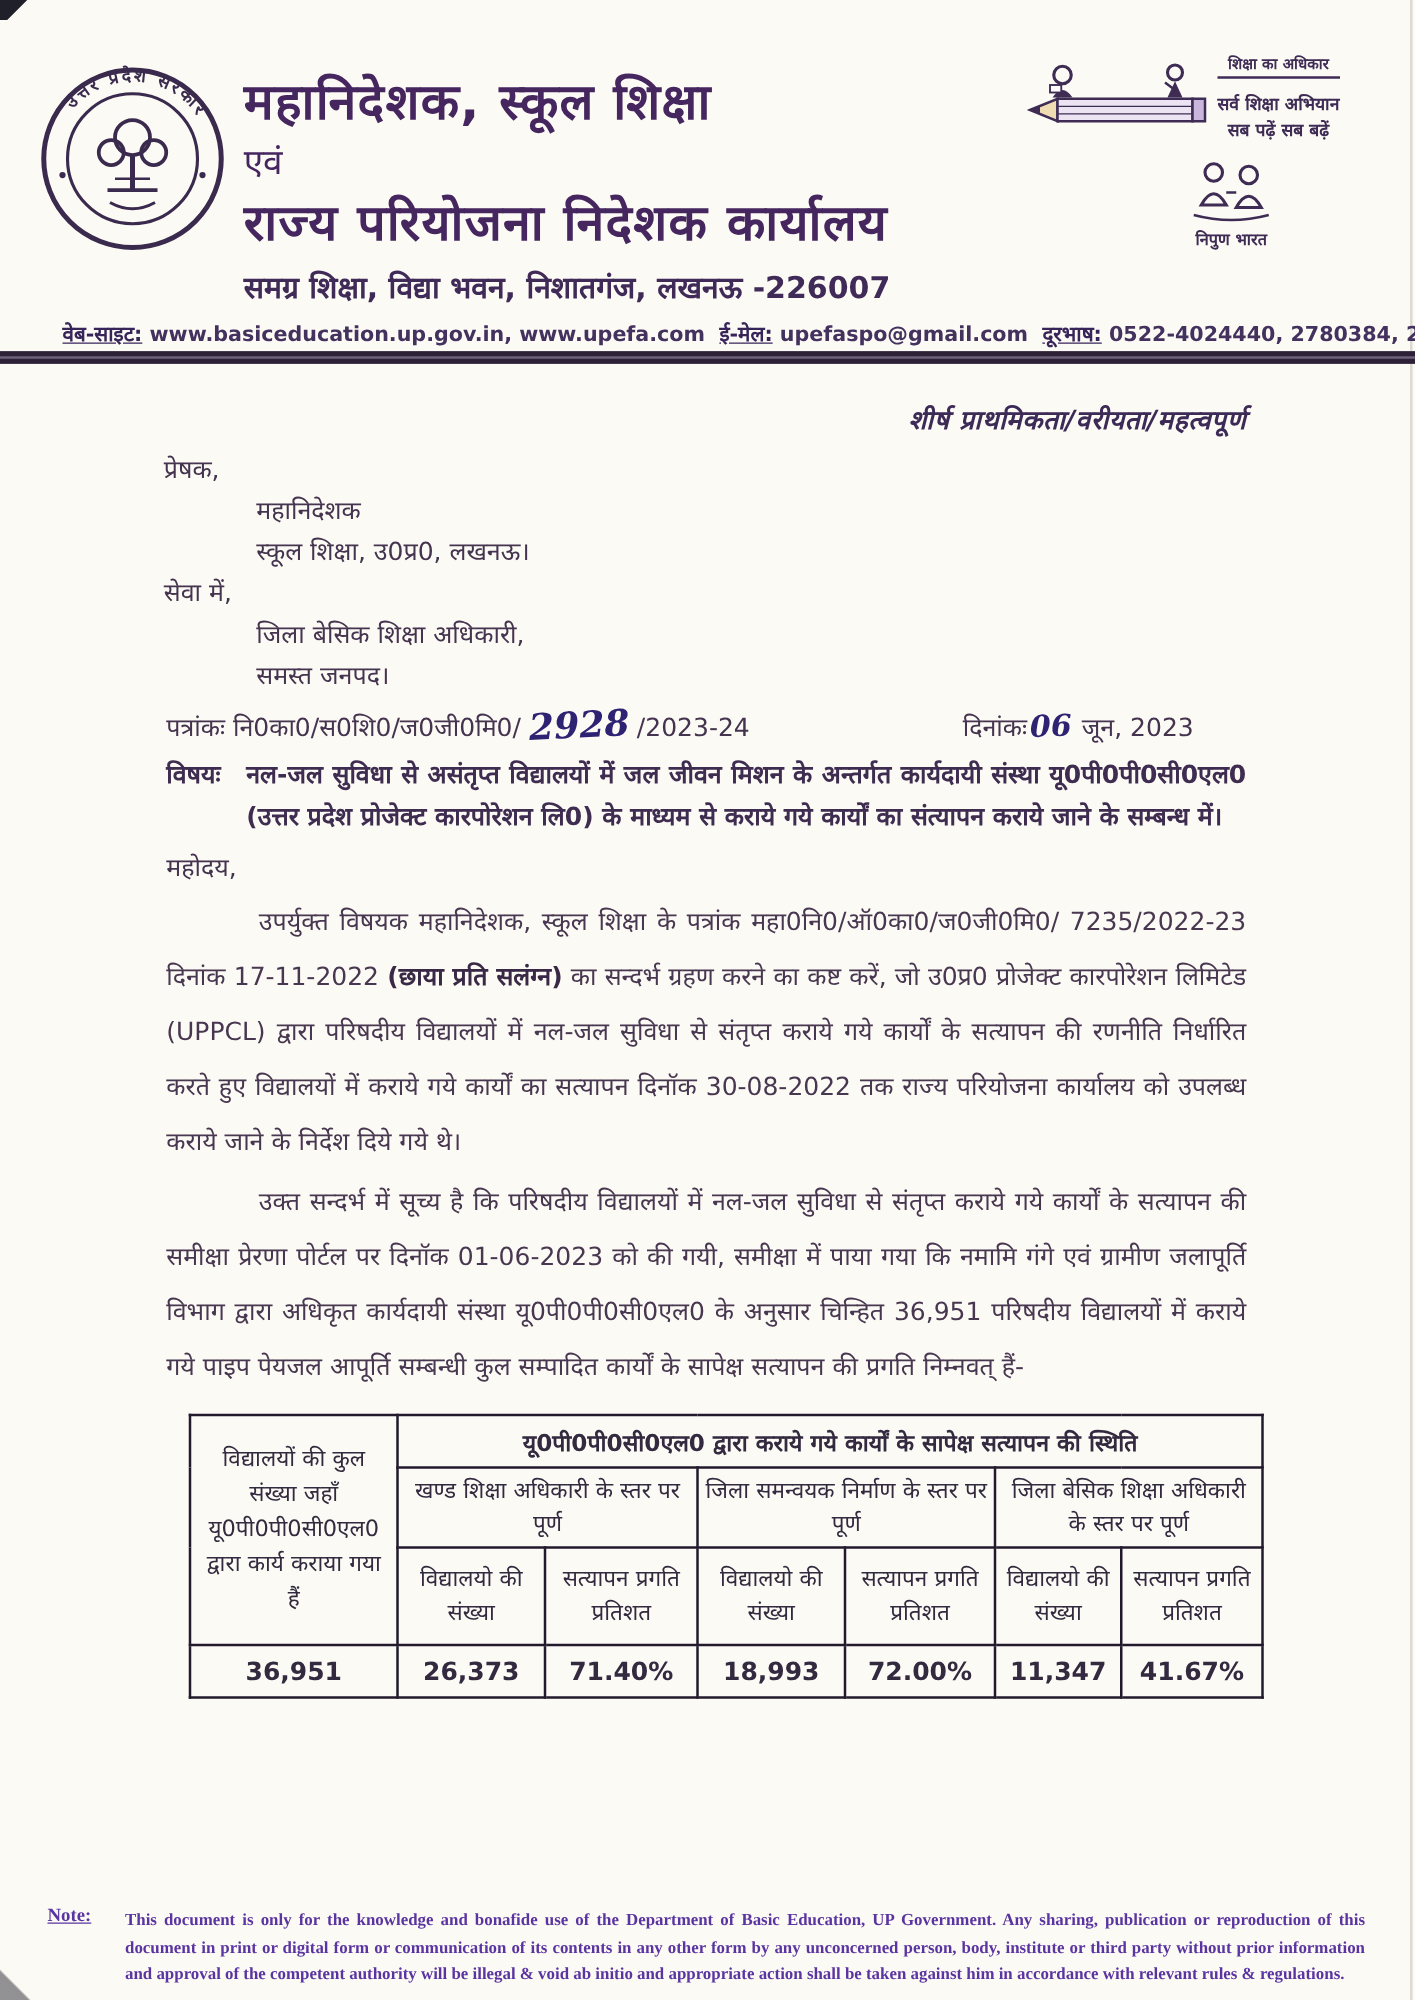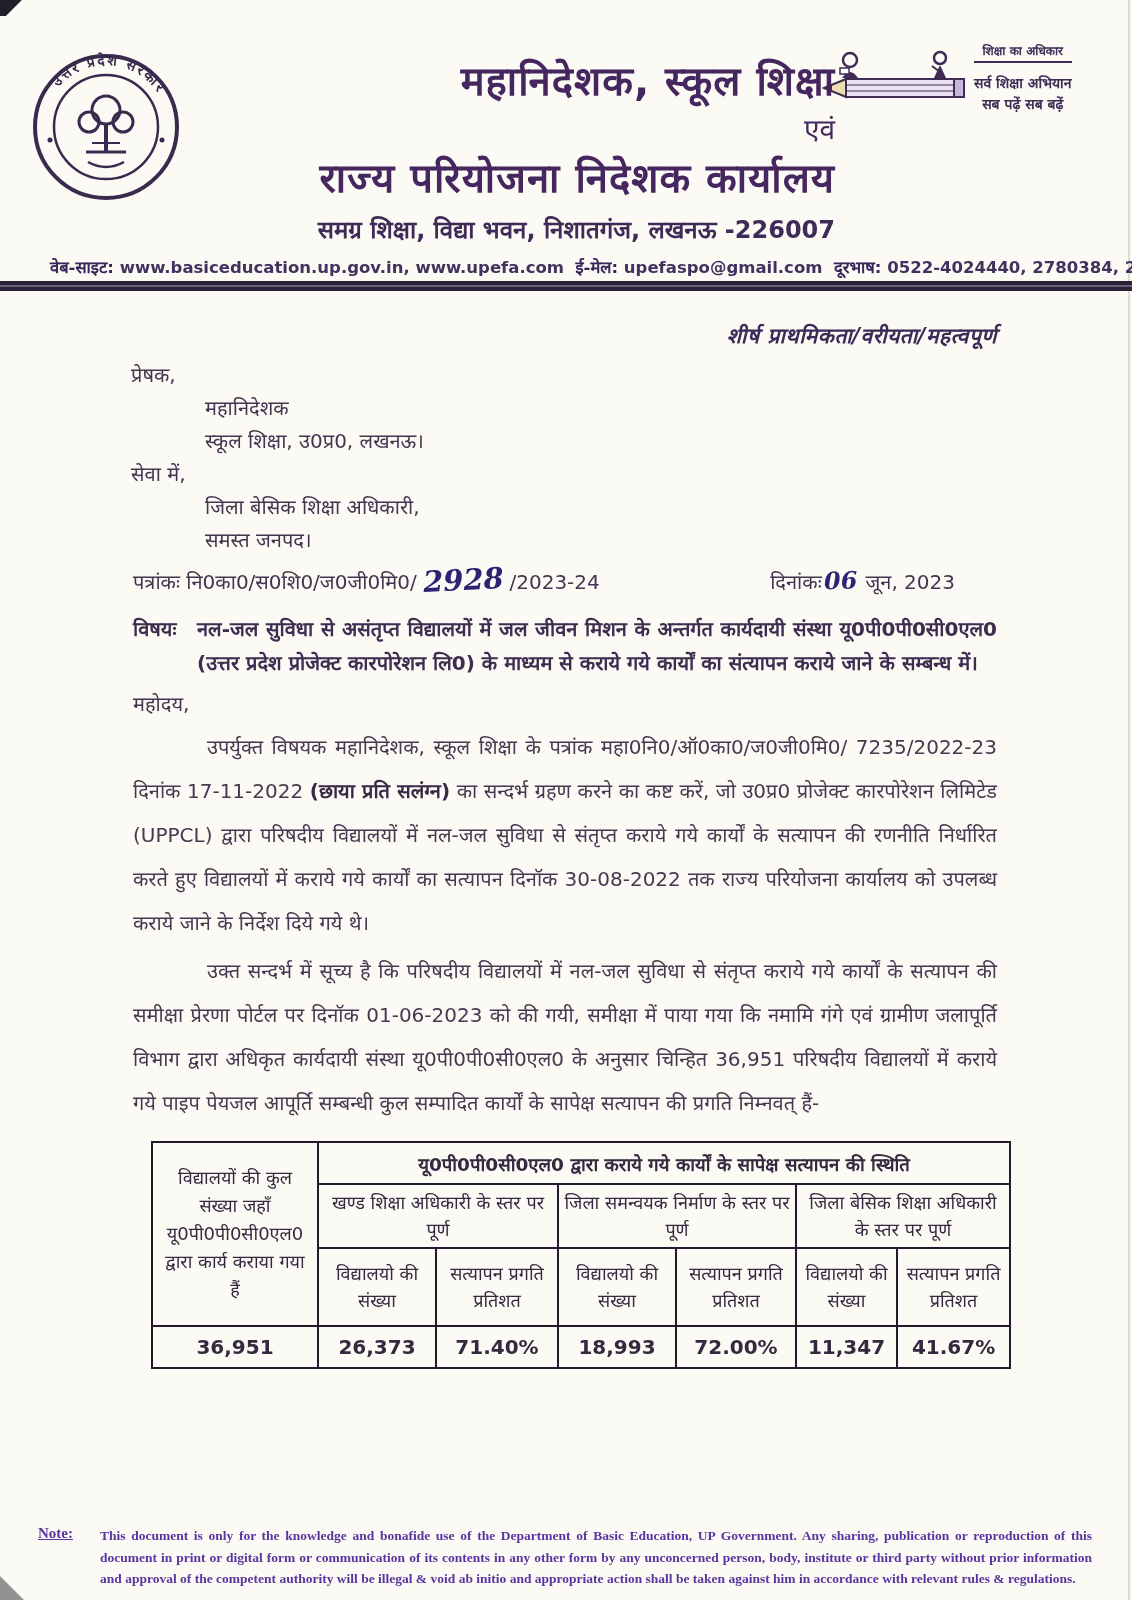--- a/index.html
+++ b/index.html
@@ -18,56 +18,56 @@
     background:linear-gradient(135deg,#20202a 0 38%, transparent 40%); }
   .corner-bl { position:absolute; bottom:0; left:0; width:30px; height:46px;
     background:linear-gradient(45deg,#3a3a44 0 30%, transparent 33%); opacity:.55; }
   .edge-r { position:absolute; top:0; right:2px; width:2px; height:100%;
     background:rgba(115,105,90,.22); }
 
   
   .header { position:relative; height:250px; }
   .seal { position:absolute; left:30px; top:48px; }
   .header-center { position:absolute; left:195px; top:52px; width:640px;
-    text-align:right; color:#46265f; }
+    text-align:left; color:#46265f; }
   .org1 { font-size:40px; font-weight:bold; letter-spacing:1px; }
   .org2 { font-size:28px; font-weight:normal; margin-top:2px; }
   .org3 { font-size:40px; font-weight:bold; margin-top:2px; letter-spacing:1px; }
   .addr { font-size:24px; font-weight:bold; margin-top:8px; color:#402a58; }
 
   .header-right { position:absolute; right:12px; top:42px; width:300px; color:#3e2c55; }
   .rte-row { display:flex; align-items:flex-start; }
   .rte-texts { margin-left:4px; text-align:center; }
   .rte-title { font-size:12px; font-weight:bold; border-bottom:2px solid #3e2c55; padding-bottom:2px; }
   .ssa-line { font-size:14px; font-weight:bold; margin-top:10px; }
   .sab-line { font-size:14px; font-weight:bold; margin-top:2px; }
   .nipun-box { margin-top:4px; margin-left:110px; text-align:center; width:110px; }
   .nipun-caption { font-size:13px; font-weight:bold; margin-top:-4px; }
 
   .contact-line { position:absolute; left:50px; right:10px; top:255px;
     font-size:16.5px; font-weight:bold; color:#43315e; white-space:nowrap; }
-  .contact-line .lbl { color:#37255a; }
+  .contact-line .lbl { color:#37255a;text-decoration:underline; }
   .rule { position:absolute; left:0; right:0; top:281px; height:10px;
     border-top:4px solid #2c2136; border-bottom:4px solid #2c2136; background:#6d5f7a; }
 
   
   .body { position:absolute; top:295px; left:133px; right:135px; font-size:20px; }
   .priority { text-align:right; font-size:21px; font-weight:bold; font-style:italic;
     color:#3c2a57; margin-top:26px; letter-spacing:.5px; }
   .blk { line-height:33px; }
   .blk .label { margin-left:-2px; }
   .blk .ind { margin-left:72px; }
   .from-blk { margin-top:10px; }
   .ref-line { display:flex; align-items:baseline; margin-top:4px; line-height:36px; white-space:nowrap; }
   .hand { font-family:"DejaVu Serif", serif; font-style:italic; font-weight:bold;
     color:#2e2373; display:inline-block; }
   .hand-num { font-size:29px; transform:rotate(-3deg) translateY(1px); padding:0 6px; }
   .hand-date { font-size:24px; transform:rotate(-2deg); padding:0 2px; }
   .date-group { margin-left:auto; margin-right:42px; }
-  .subject { display:grid; grid-template-columns:64px 1fr; margin-top:12px;
+  .subject { display:grid; grid-template-columns:64px 1fr; margin-top:2px;
     font-weight:bold; line-height:34px; color:#3e2d50; }
   .subject .stext { text-align:justify; }
   .salutation { margin-top:8px; line-height:33px; }
   .para { text-align:justify; line-height:44px; text-indent:74px; margin-top:4px;
     color:#483750; }
   .para b { color:#3a2946; }
 
   
   .vtable { border-collapse:collapse; margin:16px 0 0 18px; table-layout:fixed;
     width:858px; color:#332a40; }
@@ -148,20 +148,33 @@
             <circle cx="120" cy="16" r="6" fill="none" stroke="#3e2c55" stroke-width="2.5"></circle>
             <path d="M114 36 L120 23 L126 36 Z" fill="#3e2c55"></path>
             <line x1="120" y1="30" x2="112" y2="24" stroke="#3e2c55" stroke-width="2"></line>
           </svg>
         </span>
         <div class="rte-texts">
           <div class="rte-title">शिक्षा का अधिकार</div>
           <div class="ssa-line">सर्व शिक्षा अभियान</div>
           <div class="sab-line">सब पढ़ें सब बढ़ें</div>
         </div>
+      </div>
+      <div class="nipun-box">
+        <span>
+          <svg width="84" height="58" viewBox="0 0 84 58">
+            <circle cx="28" cy="14" r="7" fill="none" stroke="#3e2c55" stroke-width="2.5"></circle>
+            <path d="M18 40 Q28 22 38 40 Z" fill="none" stroke="#3e2c55" stroke-width="2.5"></path>
+            <circle cx="56" cy="16" r="7" fill="none" stroke="#3e2c55" stroke-width="2.5"></circle>
+            <path d="M46 42 Q56 24 66 42 Z" fill="none" stroke="#3e2c55" stroke-width="2.5"></path>
+            <line x1="38" y1="30" x2="46" y2="30" stroke="#3e2c55" stroke-width="2"></line>
+            <path d="M12 48 Q42 56 72 48" fill="none" stroke="#3e2c55" stroke-width="2"></path>
+          </svg>
+        </span>
+        <div class="nipun-caption">निपुण भारत</div>
       </div>
     </div>
 
     <div class="contact-line">
       <span class="lbl">वेब-साइट:</span>
       <span>www.basiceducation.up.gov.in, www.upefa.com</span>&nbsp;
       <span class="lbl">ई-मेल:</span>
       <span>upefaspo@gmail.com</span>&nbsp;
       <span class="lbl">दूरभाष:</span>
       <span>0522-4024440, 2780384, 2781128</span>

